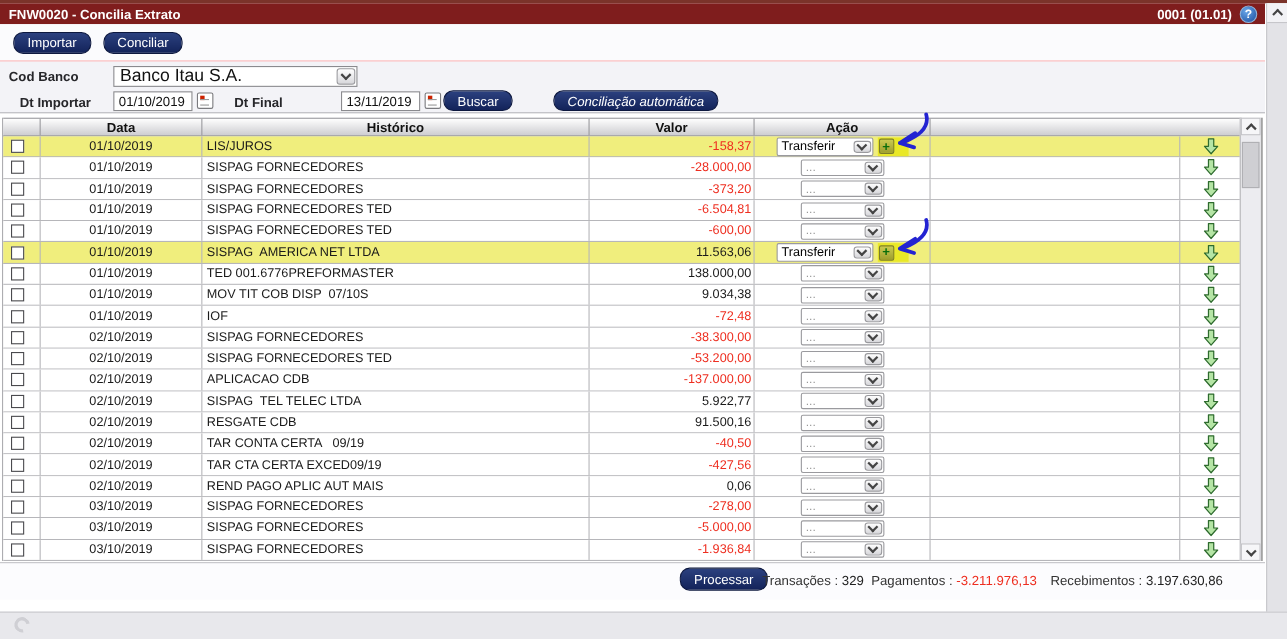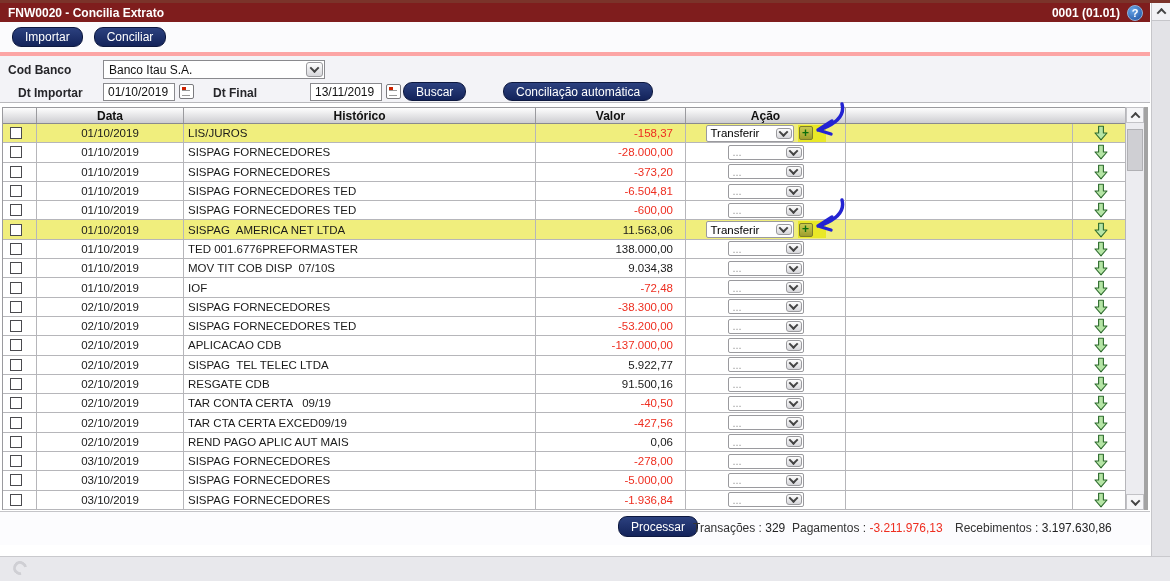--- a/index.html
+++ b/index.html
@@ -21,56 +21,56 @@
   .chev{width:5px;height:5px;border-right:2px solid #444;border-bottom:2px solid #444;display:inline-block;}
   .chev.down{transform:rotate(45deg) translate(-1px,-1px);}
   .chev.up{transform:rotate(-135deg) translate(-1px,-1px);}
 
   
   .outer-sb{position:absolute;right:0;top:3px;width:19px;height:578px;background:#e3e3e7;border-left:1px solid #c6c6ca;box-sizing:border-box;}
   .outer-sb .sbtn{height:17px;background:#f2f2f5;border-bottom:1px solid #c6c6ca;display:flex;align-items:center;justify-content:center;}
 
   
   .toolbar{position:absolute;left:0;top:22px;width:1150px;height:34px;background:#fbfbfd;
-           border-bottom:4px solid #fca5a5;display:flex;align-items:center;gap:11px;padding-left:12px;box-sizing:border-box;}
+           border-bottom:1px solid #fca5a5;display:flex;align-items:center;gap:11px;padding-left:12px;box-sizing:border-box;}
   .btn-navy{background:linear-gradient(#2c417f,#13235a);color:#fff;border:1px solid #0d183f;border-radius:9px;
             font-size:12px;font-family:inherit;height:20px;padding:0 12px;display:inline-flex;align-items:center;
             justify-content:center;cursor:pointer;white-space:nowrap;}
   .filters{position:absolute;left:0;top:56px;width:1150px;height:47px;background:#f3f3f7;border-bottom:1px solid #b9b9bd;box-sizing:border-box;}
   .lbl{position:absolute;font-size:12px;font-weight:bold;color:#26262a;}
   .selbox{position:absolute;left:103px;top:4px;width:222px;height:19px;background:#fff;border:1px solid #8a8a8e;
           display:flex;align-items:center;box-sizing:border-box;cursor:pointer;}
-  .selbox .val{flex:1;font-size:12px;color:#111;padding-left:5px;}
+  .selbox .val{flex:1;font-size:16px;color:#111;padding-left:5px;}
   .sel-btn{width:17px;height:15px;margin-right:1px;background:linear-gradient(#fefefe,#d7d7db);
            border:1px solid #9a9a9e;border-radius:3px;display:flex;align-items:center;justify-content:center;box-sizing:border-box;}
   .inp{position:absolute;height:18px;width:72px;border:1px solid #8a8a8e;background:#fff;font-size:12px;
        font-family:inherit;color:#111;padding:0 4px;box-sizing:border-box;}
   .cal{position:absolute;width:13px;height:13px;background:#fff;border:1px solid #7a7a7e;border-radius:2px;cursor:pointer;}
   .cal::before{content:"";position:absolute;left:2px;top:2px;width:4px;height:4px;background:#cc2200;}
   .cal::after{content:"";position:absolute;left:2px;bottom:2px;width:8px;height:4px;border-top:1px solid #999;border-bottom:1px solid #999;}
 
   
   .table{position:absolute;left:2px;top:107px;width:1146px;height:403px;border-left:1px solid #9a9a9e;
-         border-right:4px solid #a3a3a3;box-sizing:border-box;}
+         border-right:2px solid #a3a3a3;box-sizing:border-box;}
   .thead{display:grid;grid-template-columns:34px 147px 352px 150px 160px 227px 1fr;width:1126px;height:17px;
          background:linear-gradient(#fefefe,#cdcdd1);border-top:1px solid #9a9a9e;border-bottom:1px solid #8a8a8e;box-sizing:border-box;}
   .th{border-right:1px solid #9a9a9e;display:flex;align-items:center;justify-content:center;
       font-size:12px;font-weight:bold;color:#111;box-sizing:border-box;}
   .th:last-child{border-right:none;}
   .tbody{width:1126px;}
   .tr{display:grid;grid-template-columns:34px 147px 352px 150px 160px 227px 1fr;height:19.3px;
       border-bottom:1px solid #b6b6ba;background:#fff;position:relative;box-sizing:border-box;}
   .tr.hl{background:#f0ee7d;}
   .td{border-right:1px solid #b6b6ba;display:flex;align-items:center;font-size:11.5px;color:#1a1a1a;
       box-sizing:border-box;overflow:visible;}
   .td.c-check{justify-content:flex-start;padding-left:7px;}
   .cbx{width:12px;height:12px;background:#fff;border:1px solid #4a4a4e;box-sizing:border-box;cursor:pointer;}
   .td.c-date{justify-content:center;}
   .td.c-hist{padding-left:4px;white-space:pre;}
-  .td.c-val{justify-content:flex-end;padding-right:12px;}
+  .td.c-val{justify-content:flex-end;padding-right:2px;}
   .neg{color:#ee2e20;}
   .td.c-acao{justify-content:center;gap:4px;position:relative;}
   .td.c-dl{justify-content:center;border-right:none;}
   .asel{display:flex;align-items:center;width:76px;height:15px;background:#fff;border:1px solid #9a9a9e;
         border-radius:2px;box-sizing:border-box;cursor:pointer;}
   .asel .av{flex:1;font-size:11px;color:#999;padding-left:4px;white-space:nowrap;overflow:hidden;}
   .asel .sel-btn{width:16px;height:11px;}
   .asel.active{width:88px;height:17px;}
   .asel.active .av{color:#000;font-size:11.5px;}
   .patch{display:flex;align-items:center;justify-content:flex-start;width:28px;height:17px;background:#e9e827;padding-left:1px;box-sizing:border-box;}
@@ -132,21 +132,21 @@
           <span class="chev down"></span>
         </span>
     </div>
     <span class="lbl" style="left:18px;top:30px;">Dt Importar</span>
     <input class="inp" style="left: 103px; top: 27px;" value="01/10/2019">
     <span class="cal" style="left:179px;top:28px;"></span>
     <span class="lbl" style="left:213px;top:30px;">Dt Final</span>
     <input class="inp" style="left: 310px; top: 27px;" value="13/11/2019">
     <span class="cal" style="left:386px;top:28px;"></span>
     <button class="btn-navy" style="position:absolute;left:403px;top:26px;height:19px;">Buscar</button>
-    <button class="btn-navy" style="position:absolute;left:503px;top:26px;height:19px;">Conciliação automática</button>
+    <button class="btn-navy" style="position:absolute;left:503px;top:26px;height:19px;font-style:italic;">Conciliação automática</button>
   </div>
 
   <div class="table">
     <div class="thead">
       <div class="th"></div>
       <div class="th">Data</div>
       <div class="th">Histórico</div>
       <div class="th">Valor</div>
       <div class="th">Ação</div>
       <div class="th"></div>

